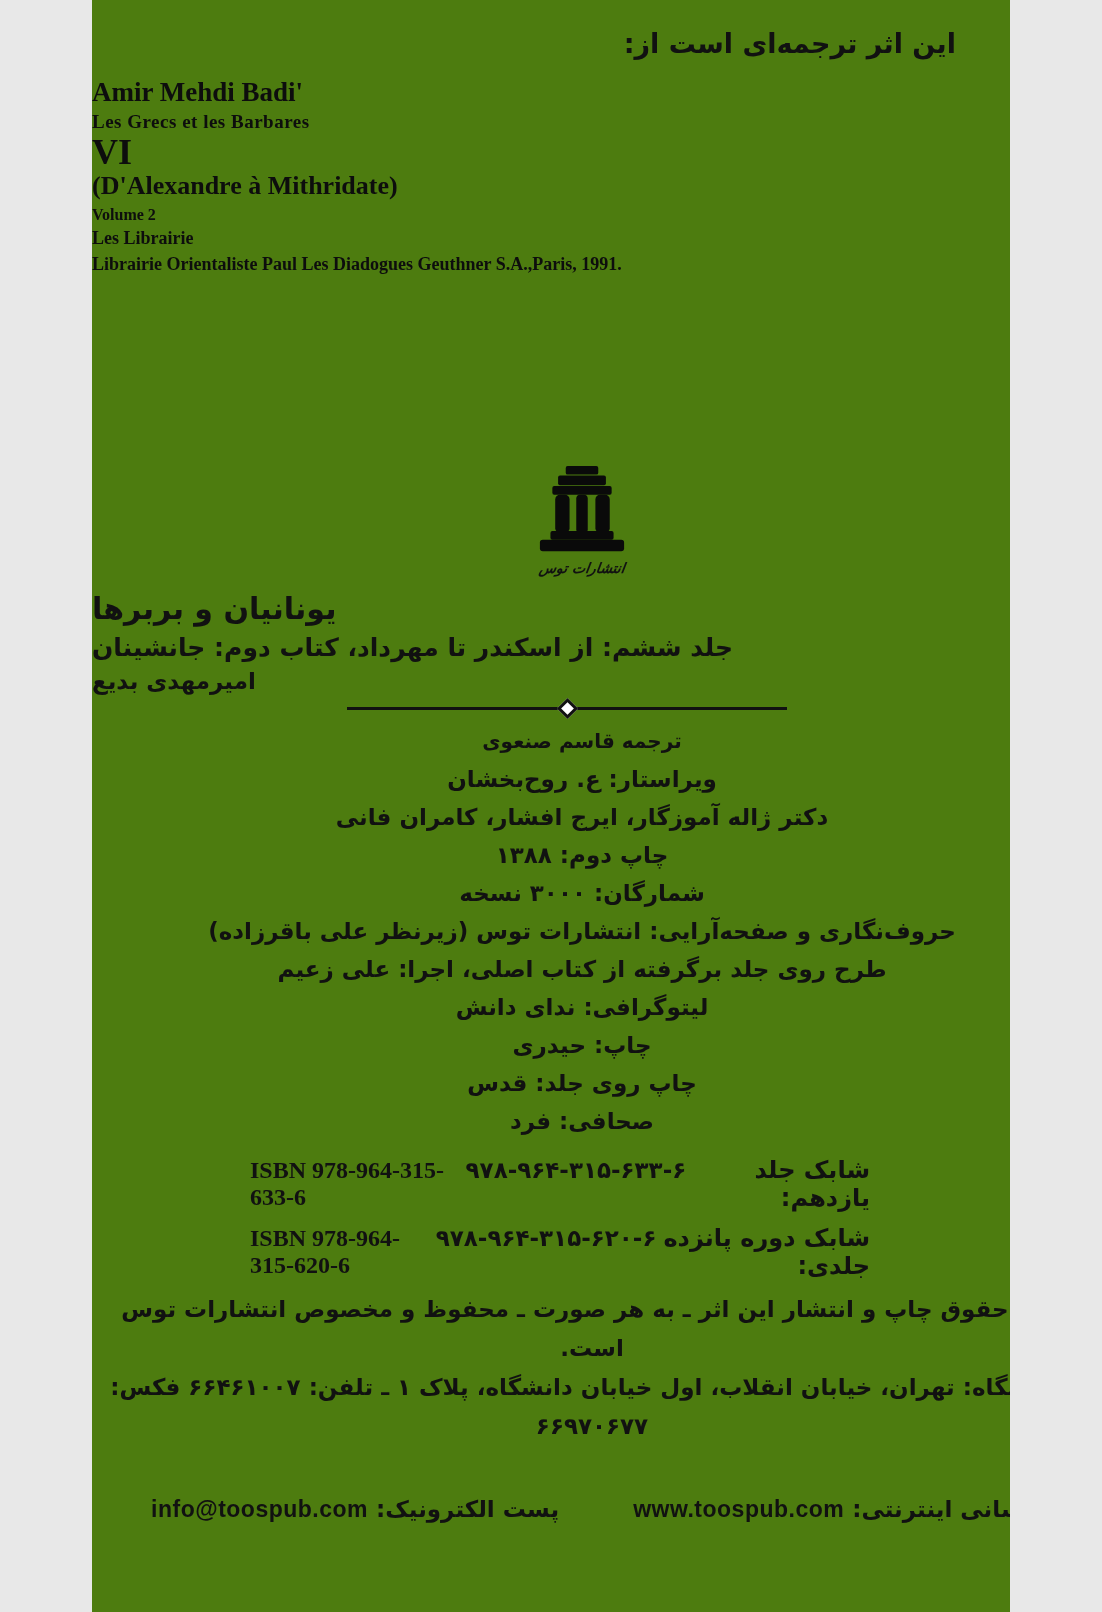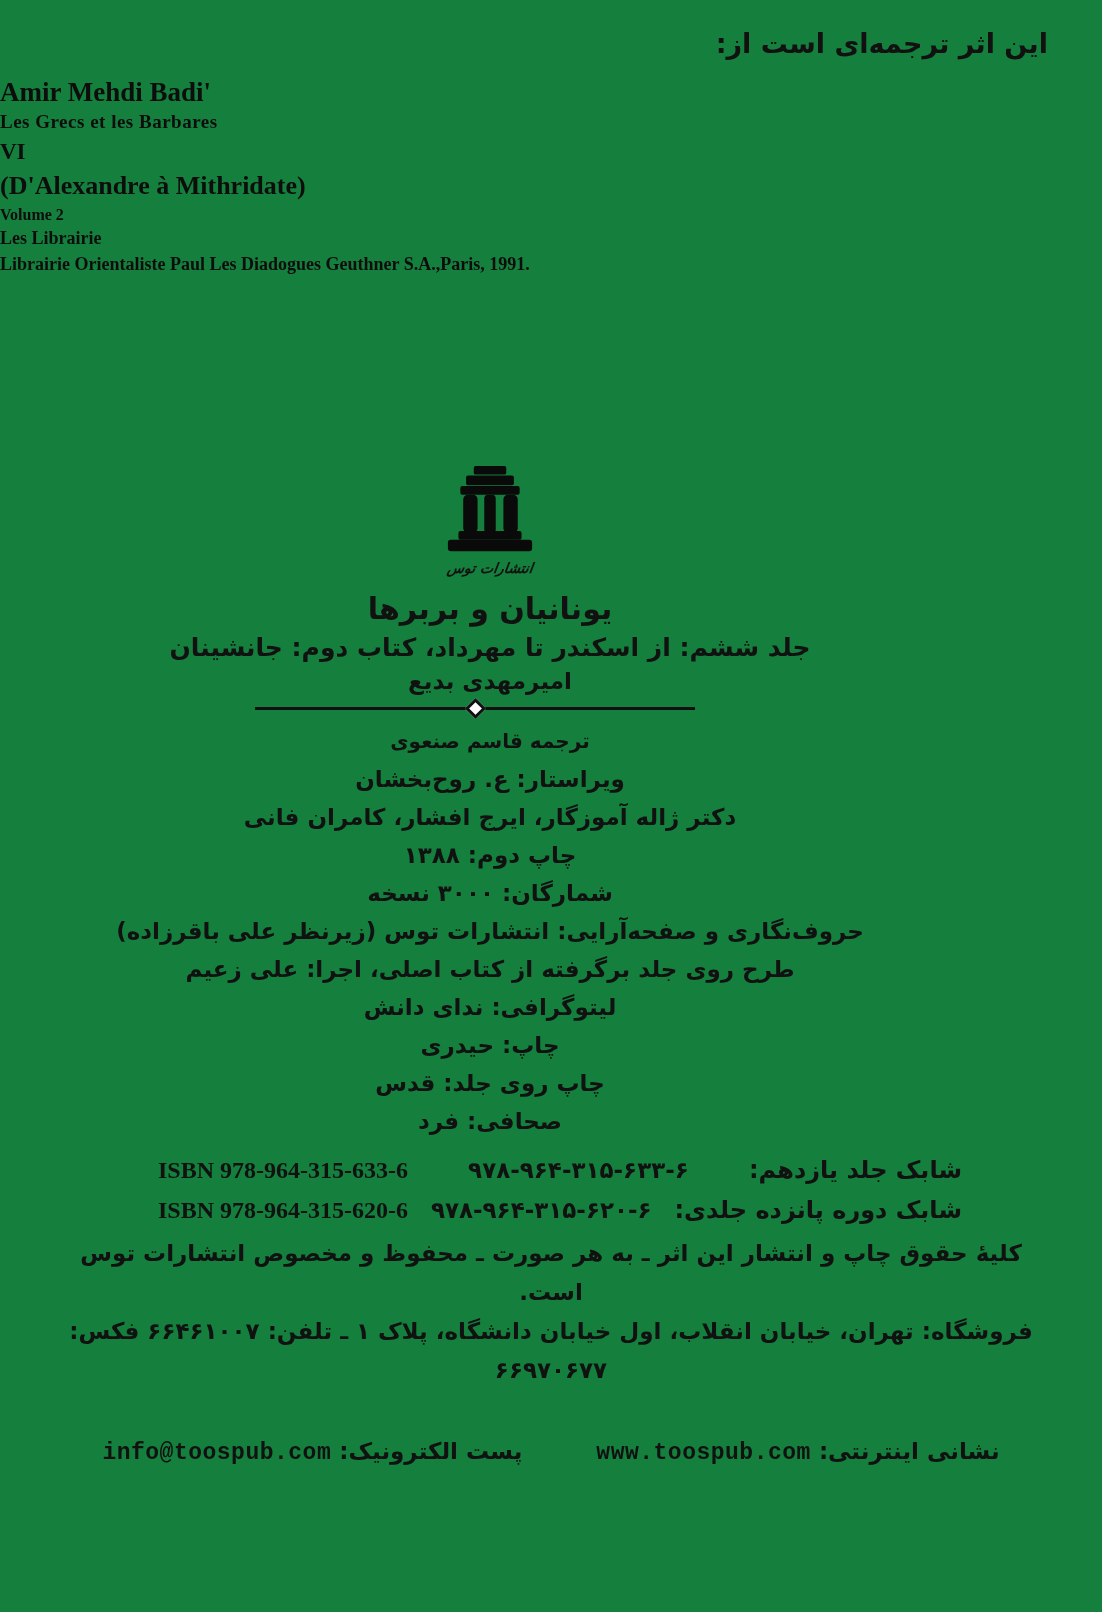--- a/index.html
+++ b/index.html
@@ -1,21 +1,21 @@
 <!DOCTYPE html>
 <html lang="fa"><head>
 <meta charset="utf-8">
 <style>
   html, body { margin: 0; padding: 0; background: #e8e8e8; }
   .page {
     position: relative;
-    width: 1102px;
+    width: 918px;
     height: 1612px;
     margin: 0 auto;
-    background: #15803d;
+    background: #4d7c0f;
     color: #111111;
     font-family: "DejaVu Sans", sans-serif;
     overflow: hidden;
     box-sizing: border-box;
   }
   
   .notice {
     padding-top: 28px;
     padding-right: 54px;
     text-align: right;
@@ -28,21 +28,21 @@
   .latin-block {
     margin-top: 16px;
     text-align: left;
     font-family: "Liberation Serif", "DejaVu Serif", serif;
     color: #0d0d0d;
     
     width: 980px;
   }
   .lat-author   { font-size: 27px; font-weight: 700; line-height: 34px; }
   .lat-title    { font-size: 19px; font-weight: 700; line-height: 26px; letter-spacing: 0.5px; }
-  .lat-numeral  { font-size: 23px; font-weight: 700; line-height: 34px; }
+  .lat-numeral  { font-size: 36px; font-weight: 700; line-height: 34px; }
   .lat-subtitle { font-size: 26px; font-weight: 600; line-height: 34px; }
   .lat-volume   { font-size: 16px; font-weight: 700; line-height: 23px; }
   .lat-part     { font-size: 18px; font-weight: 700; line-height: 25px; }
   .lat-publisher{ font-size: 18px; font-weight: 700; line-height: 27px; }
 
   
   .logo-wrap {
     margin-top: 188px;
     width: 980px;
     text-align: center;
@@ -52,21 +52,21 @@
     direction: rtl;
     font-size: 14px;
     font-weight: 700;
     font-style: italic;
     margin-top: 2px;
     letter-spacing: 1px;
     transform: skewX(-8deg);
   }
 
   
-  .fa-center { width: 980px; text-align: center; direction: rtl; }
+  .fa-center { width: 980px; text-align: left; direction: rtl; }
   .fa-title  { margin-top: 12px; font-size: 30px; font-weight: 800; line-height: 42px; }
   .fa-volume { font-size: 25px; font-weight: 800; line-height: 36px; }
   .fa-author { font-size: 23px; font-weight: 800; line-height: 30px; }
 
   
   .separator {
     width: 440px;
     margin: 4px auto 0 auto;
     display: flex;
     align-items: center;
@@ -121,21 +121,21 @@
     text-align: center;
     direction: rtl;
     font-size: 23px;
     font-weight: 700;
     line-height: 39px;
   }
   .latin-inline {
     direction: ltr;
     display: inline-block;
     font-weight: 800;
-    font-family: Liberation Mono, monospace;
+    font-family: Liberation Sans, sans-serif;
     letter-spacing: 0.5px;
     margin-top: 44px;
   }
   .contact-gap { display: inline-block; width: 58px; }
 </style>
 </head>
 <body>
 
 <div class="page">
 

